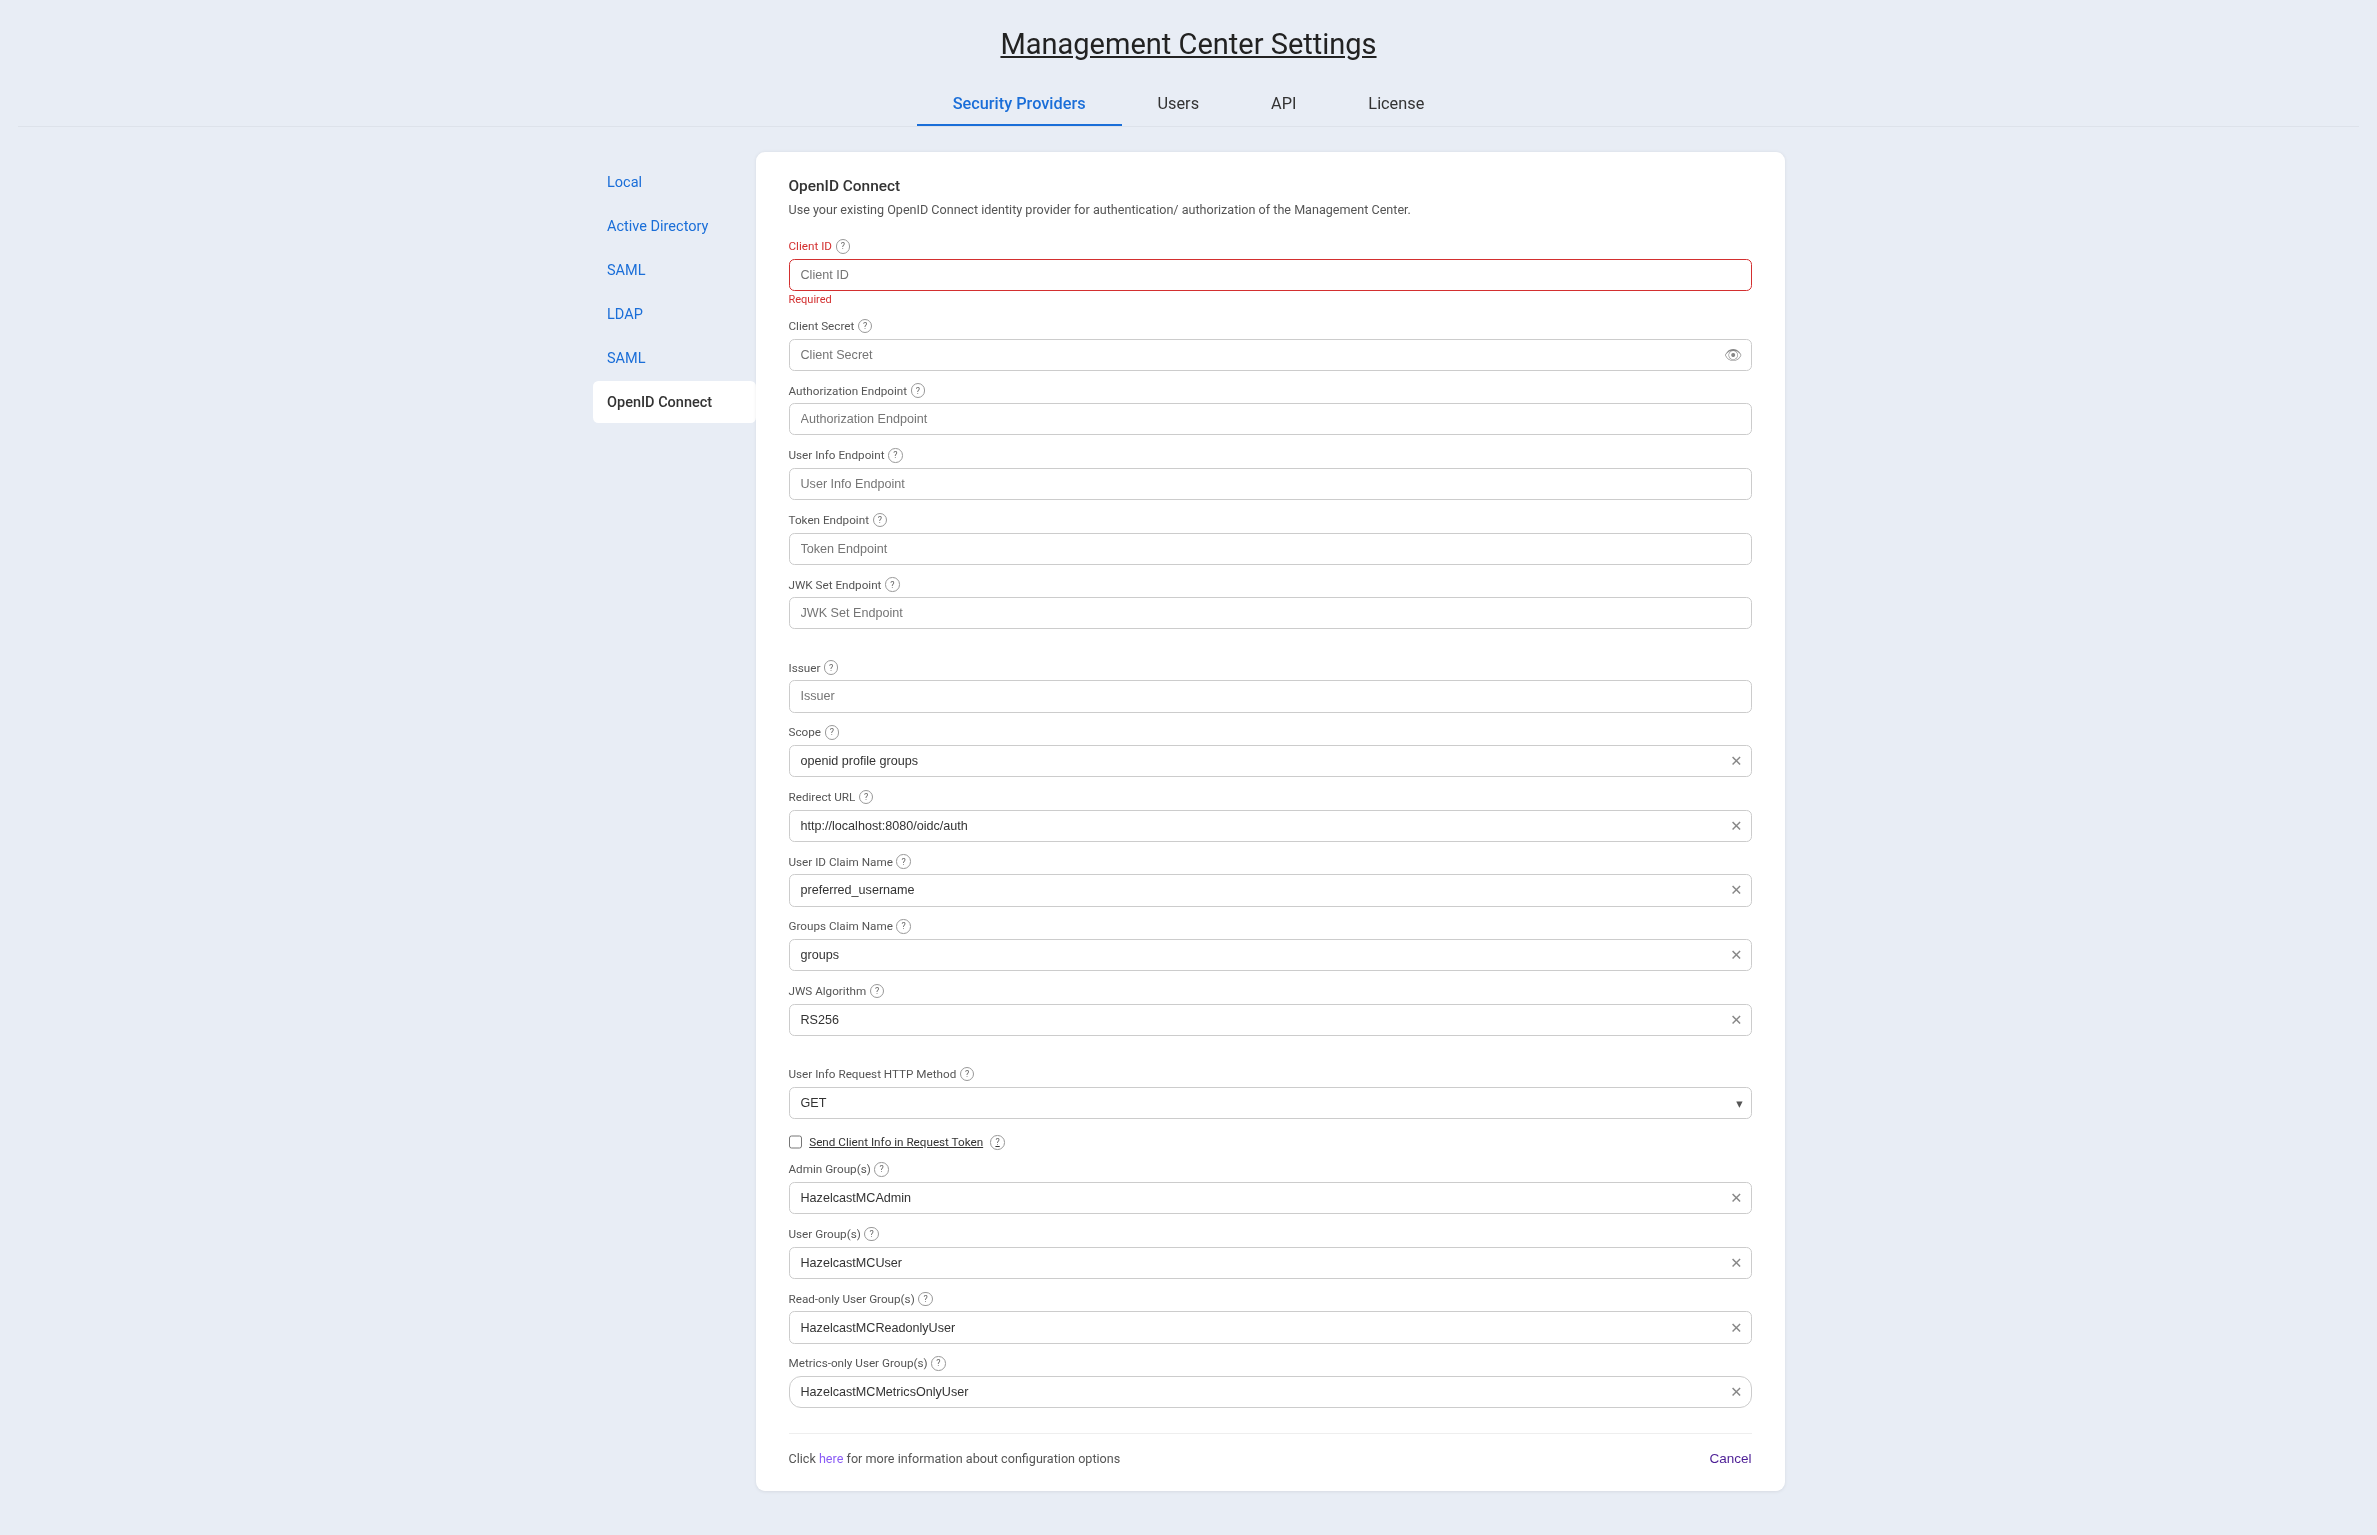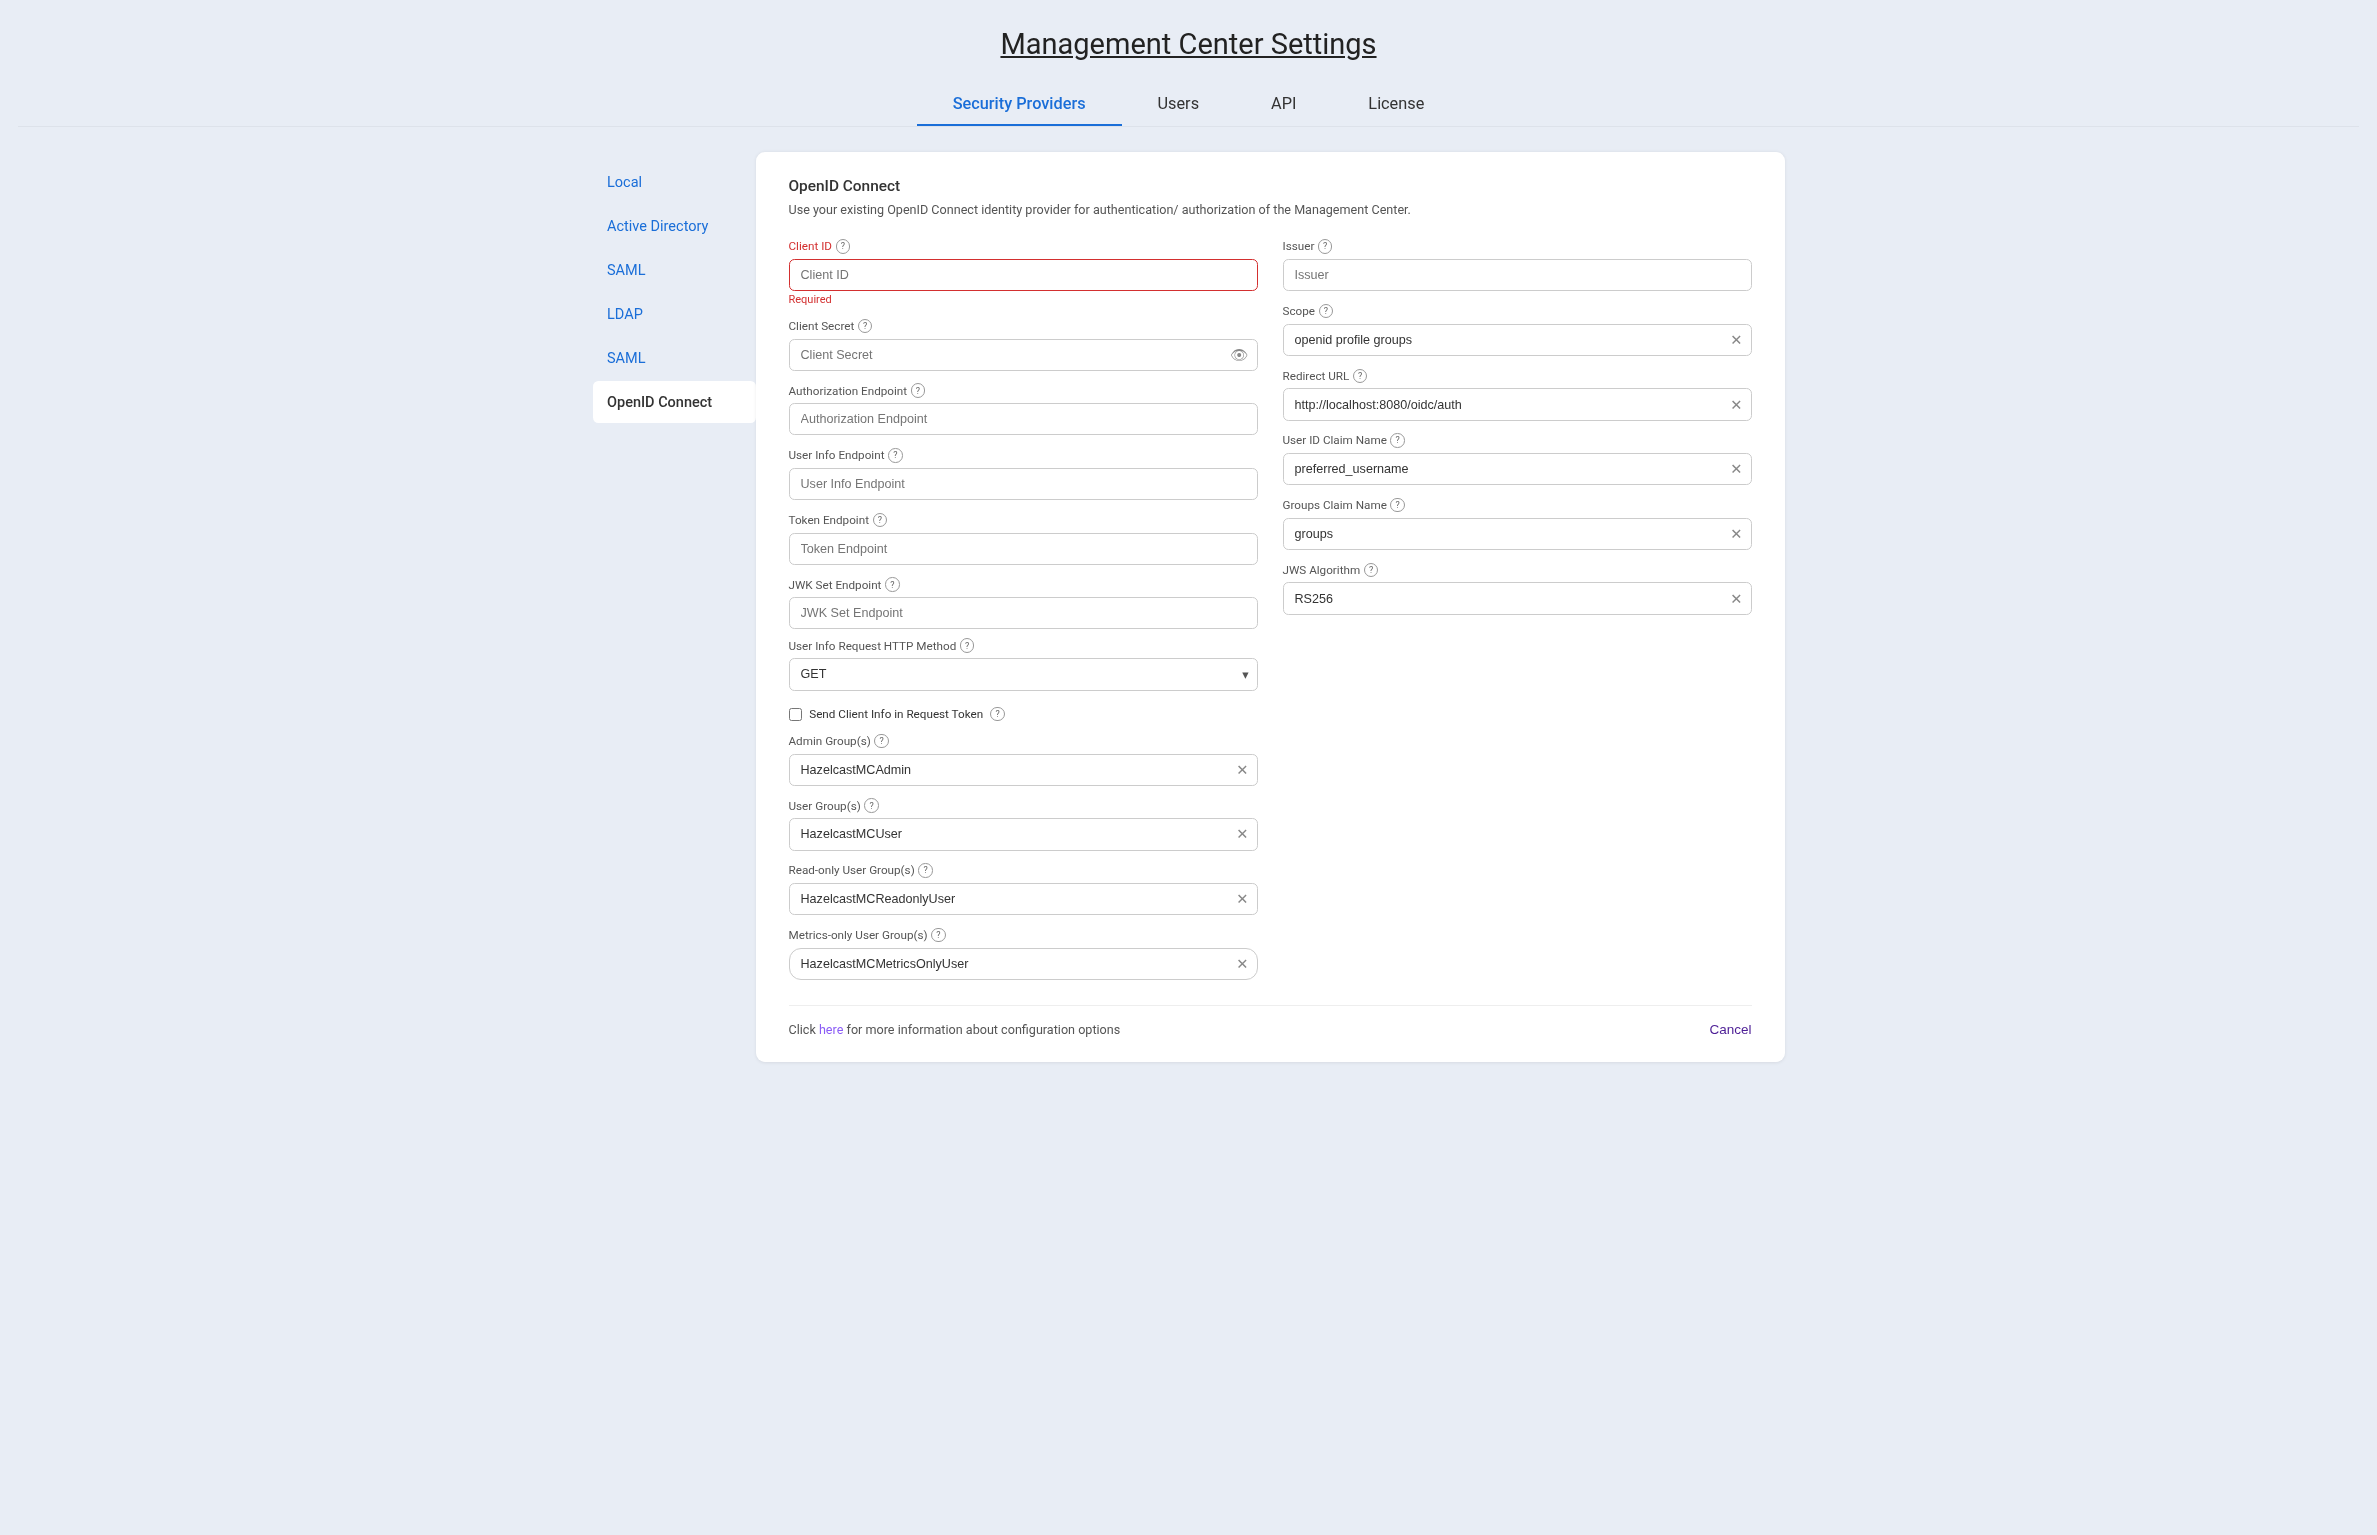--- a/index.html
+++ b/index.html
@@ -176,23 +176,24 @@
       position: absolute;
       right: 9px;
       top: 50%;
       transform: translateY(-50%);
       pointer-events: none;
       color: #555;
       font-size: 12.6px;
     }
     .checkbox-row {
       display: flex;
-      align-items: flex-end;
+      align-items: flex-start;
       gap: 7.2px;
       margin-top: 3.6px;
+      text-decoration: underline;
     }
     .checkbox-row input[type="checkbox"] {
       width: 13.5px;
       height: 13.5px;
       cursor: pointer;
     }
     .checkbox-label {
       font-size: 11.7px;
       color: #333;
     }
@@ -239,21 +240,21 @@
     <span class="sidebar-item">SAML</span>
     <span class="sidebar-item">LDAP</span>
     <span class="sidebar-item">SAML</span>
     <span class="sidebar-item active">OpenID Connect</span>
   </div>
 
   <div class="content-card">
     <div class="card-title">OpenID Connect</div>
     <div class="card-description">Use your existing OpenID Connect identity provider for authentication/ authorization of the Management Center.</div>
 
-    <div style="display: grid; grid-template-columns: 1fr 1fr; gap: 9px 25px; align-items: start;">
+    <div style="display: grid; grid-template-columns: 1fr; gap: 31px 25px; align-items: start;">
 
       <div style="display: flex; flex-direction: column; gap: 12.6px;">
 
         <div class="form-group">
           <label class="form-label error">
             <span>Client ID</span>
             <span class="help-icon">?</span>
           </label>
           <input type="text" class="form-input error-border" placeholder="Client ID" style="">
           <div class="required-text">Required</div>

